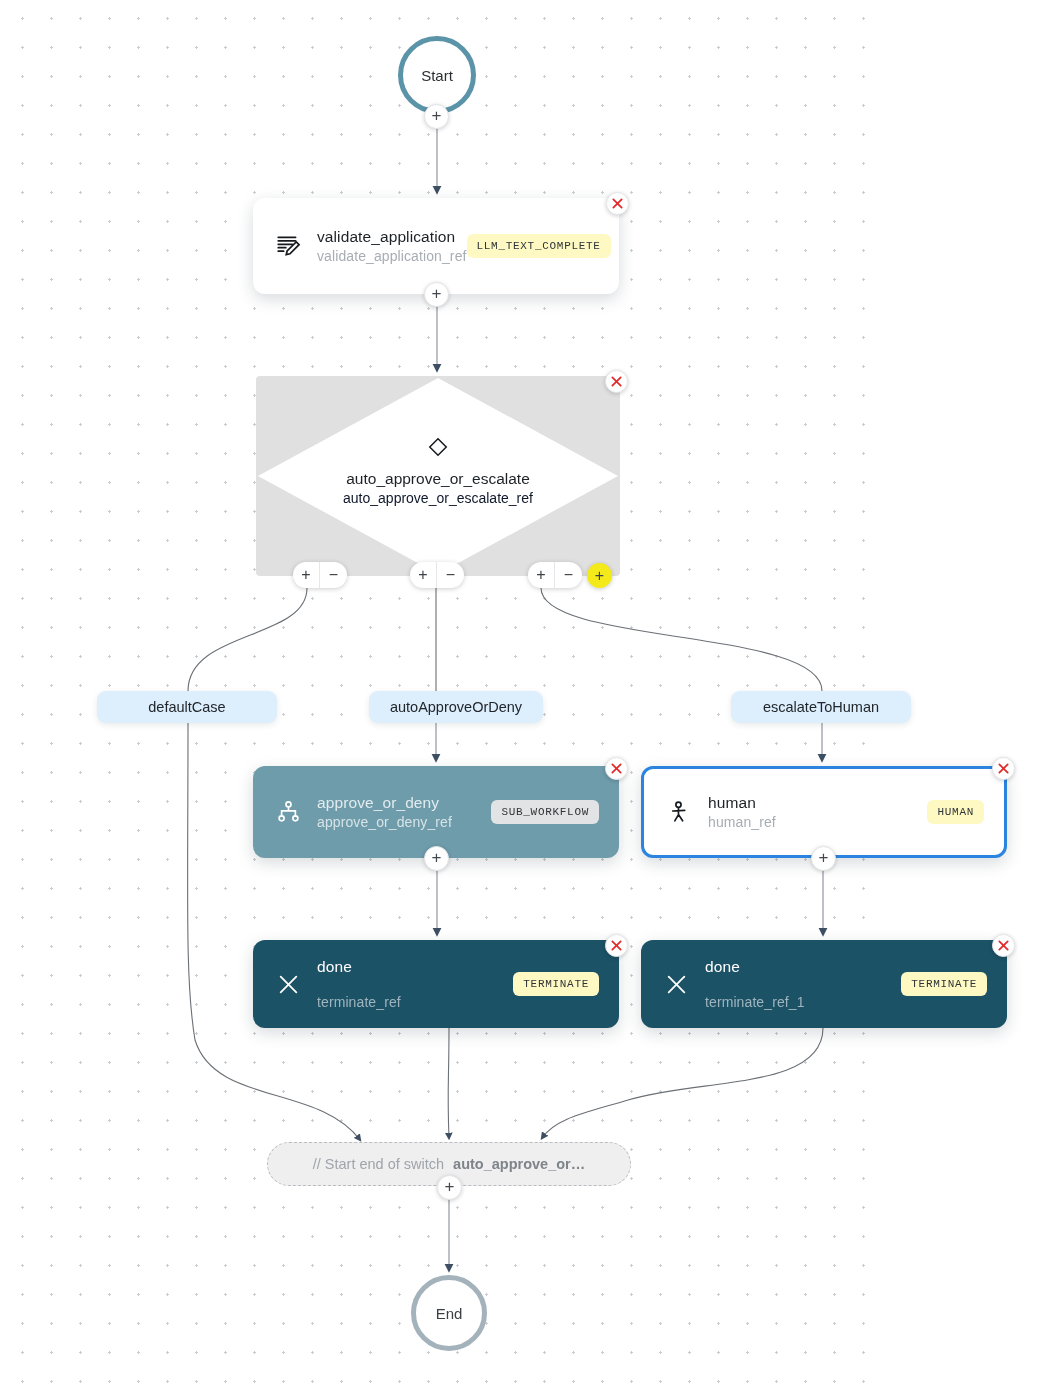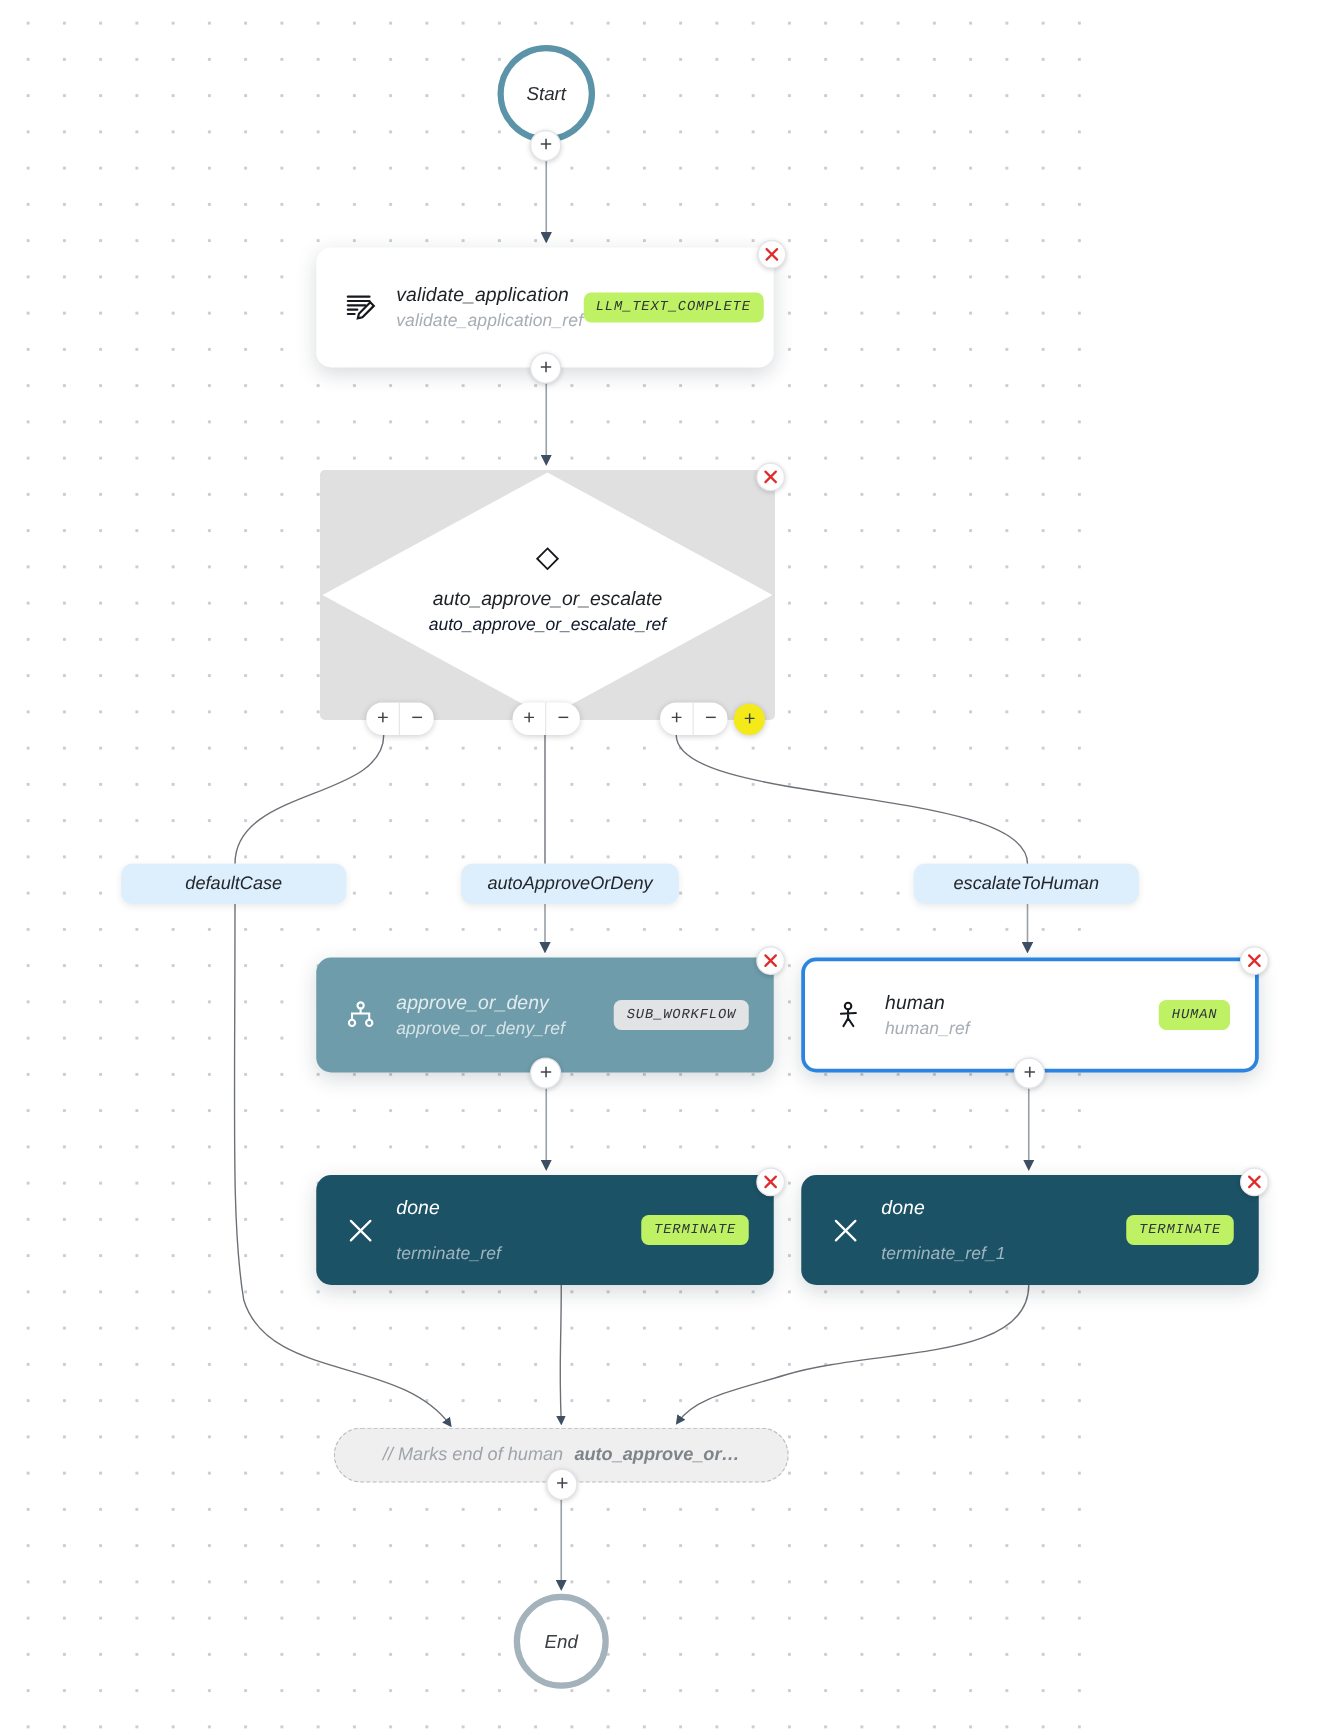--- a/index.html
+++ b/index.html
@@ -9,21 +9,20 @@
     background: #ffffff;
     overflow: hidden;
   }
   #canvas {
     position: relative;
     width: 866px; height: 1388px;
     background-color: #ffffff;
     background-image: radial-gradient(circle, #c9ccd2 1.1px, transparent 1.2px);
     background-size: 29px 29px;
     background-position: 8px 4px;
-    font-style: italic;
   }
   #edges { position: absolute; left: 0; top: 0; width: 1058px; height: 1388px; pointer-events: none; }
 
   .node { position: absolute; }
 
   
   .circle-node {
     border-radius: 50%;
     display: flex; align-items: center; justify-content: center;
     background: #ffffff;
@@ -58,21 +57,21 @@
     display: flex; align-items: center; justify-content: center;
     flex: 0 0 30px;
     margin-right: 14px;
   }
   .card .labels { display: flex; flex-direction: column; justify-content: center; gap: 2px; }
   .card .title { font-size: 15.5px; color: #1d2227; letter-spacing: .1px; }
   .card .subtitle { font-size: 14px; color: #a7adb4; letter-spacing: .1px; }
 
   .badge {
     margin-left: auto;
-    background: #bef264;
+    background: #fef9c3;
     color: #2f3438;
     font-size: 11px;
     letter-spacing: .7px;
     padding: 6px 10px;
     border-radius: 6px;
     font-family: "Liberation Mono", monospace;
     white-space: nowrap;
   }
 
   
@@ -378,21 +377,21 @@
     <span class="badge">TERMINATE</span>
   </div>
   <div class="close-badge" style="left:992px; top:934px;">
     <svg width="13" height="13" viewBox="0 0 14 14" stroke="#e02b2b" stroke-width="1.9" stroke-linecap="round">
       <path d="M2.5 2.5 L11.5 11.5"></path>
         <path d="M11.5 2.5 L2.5 11.5"></path>
     </svg>
   </div>
 
   <div id="comment-bar">
-    <span class="ctext">// Marks end of human</span>
+    <span class="ctext">// Start end of switch</span>
     <span class="cname">auto_approve_or…</span>
   </div>
   <div class="plus-handle" style="left:437px; top:1175px;"></div>
 
   <div class="node circle-node end-circle" style="left:411px; top:1275px;">
     <span>End</span>
   </div>
 
 </div>
 

